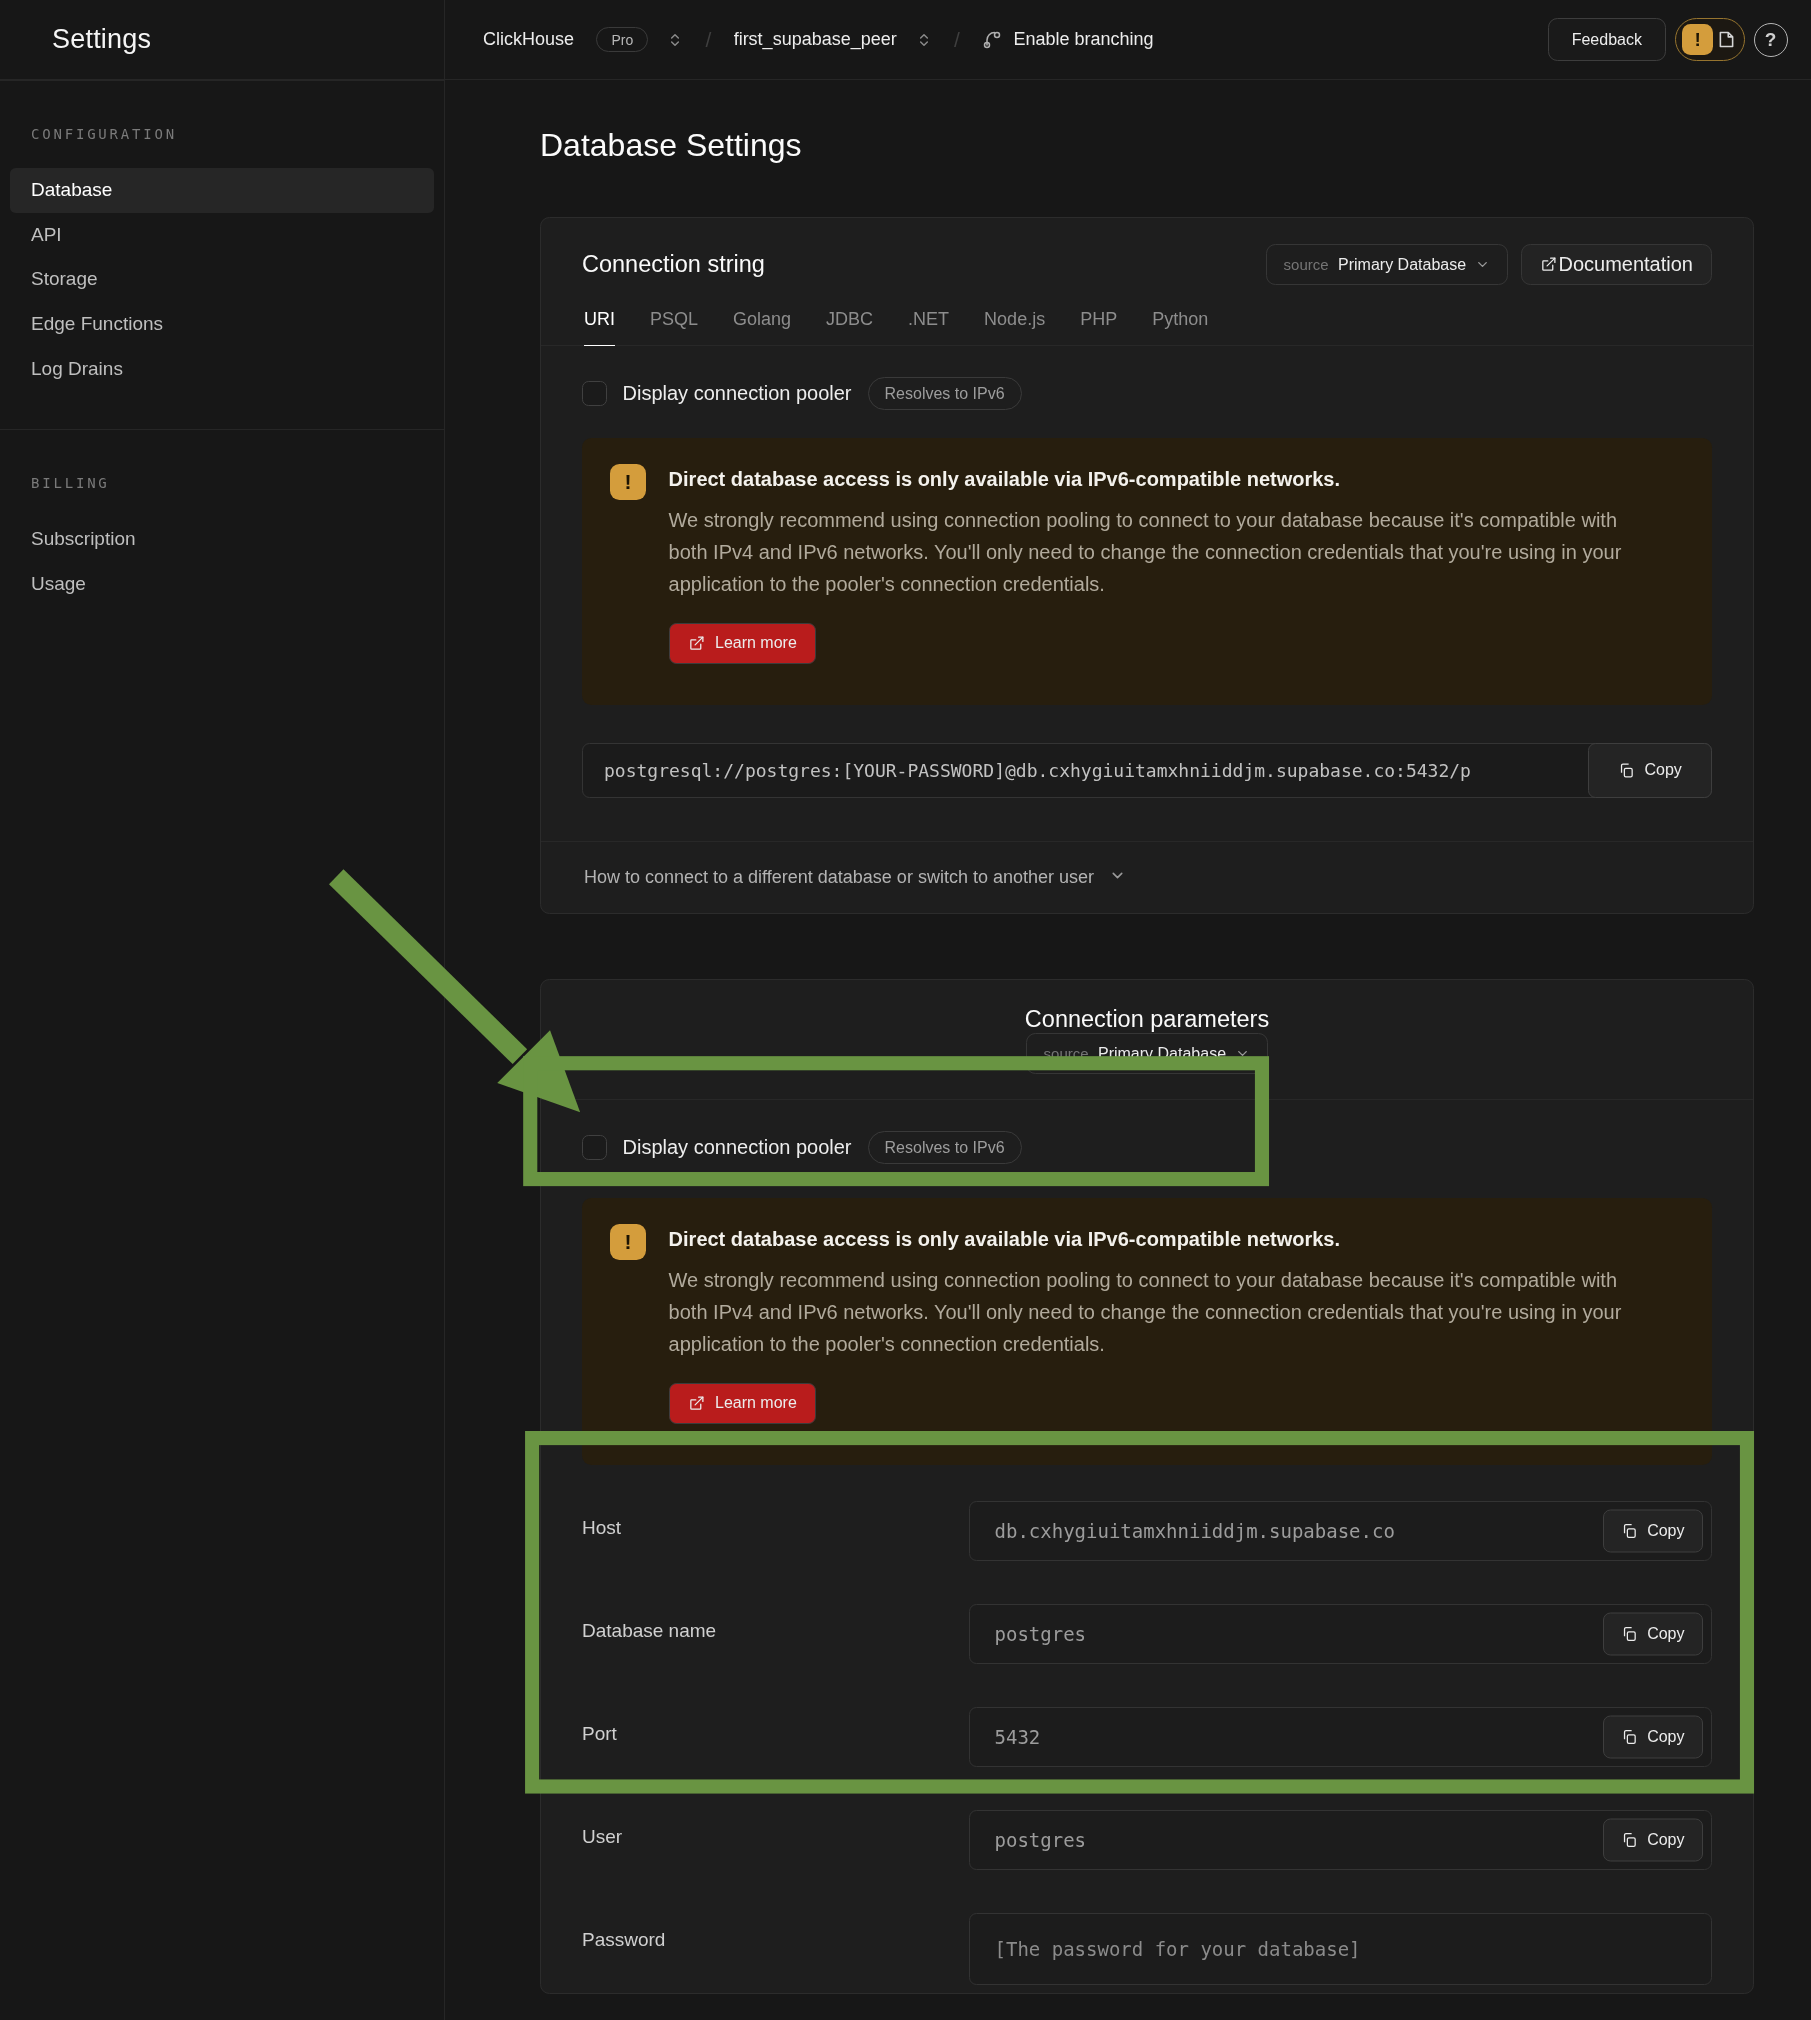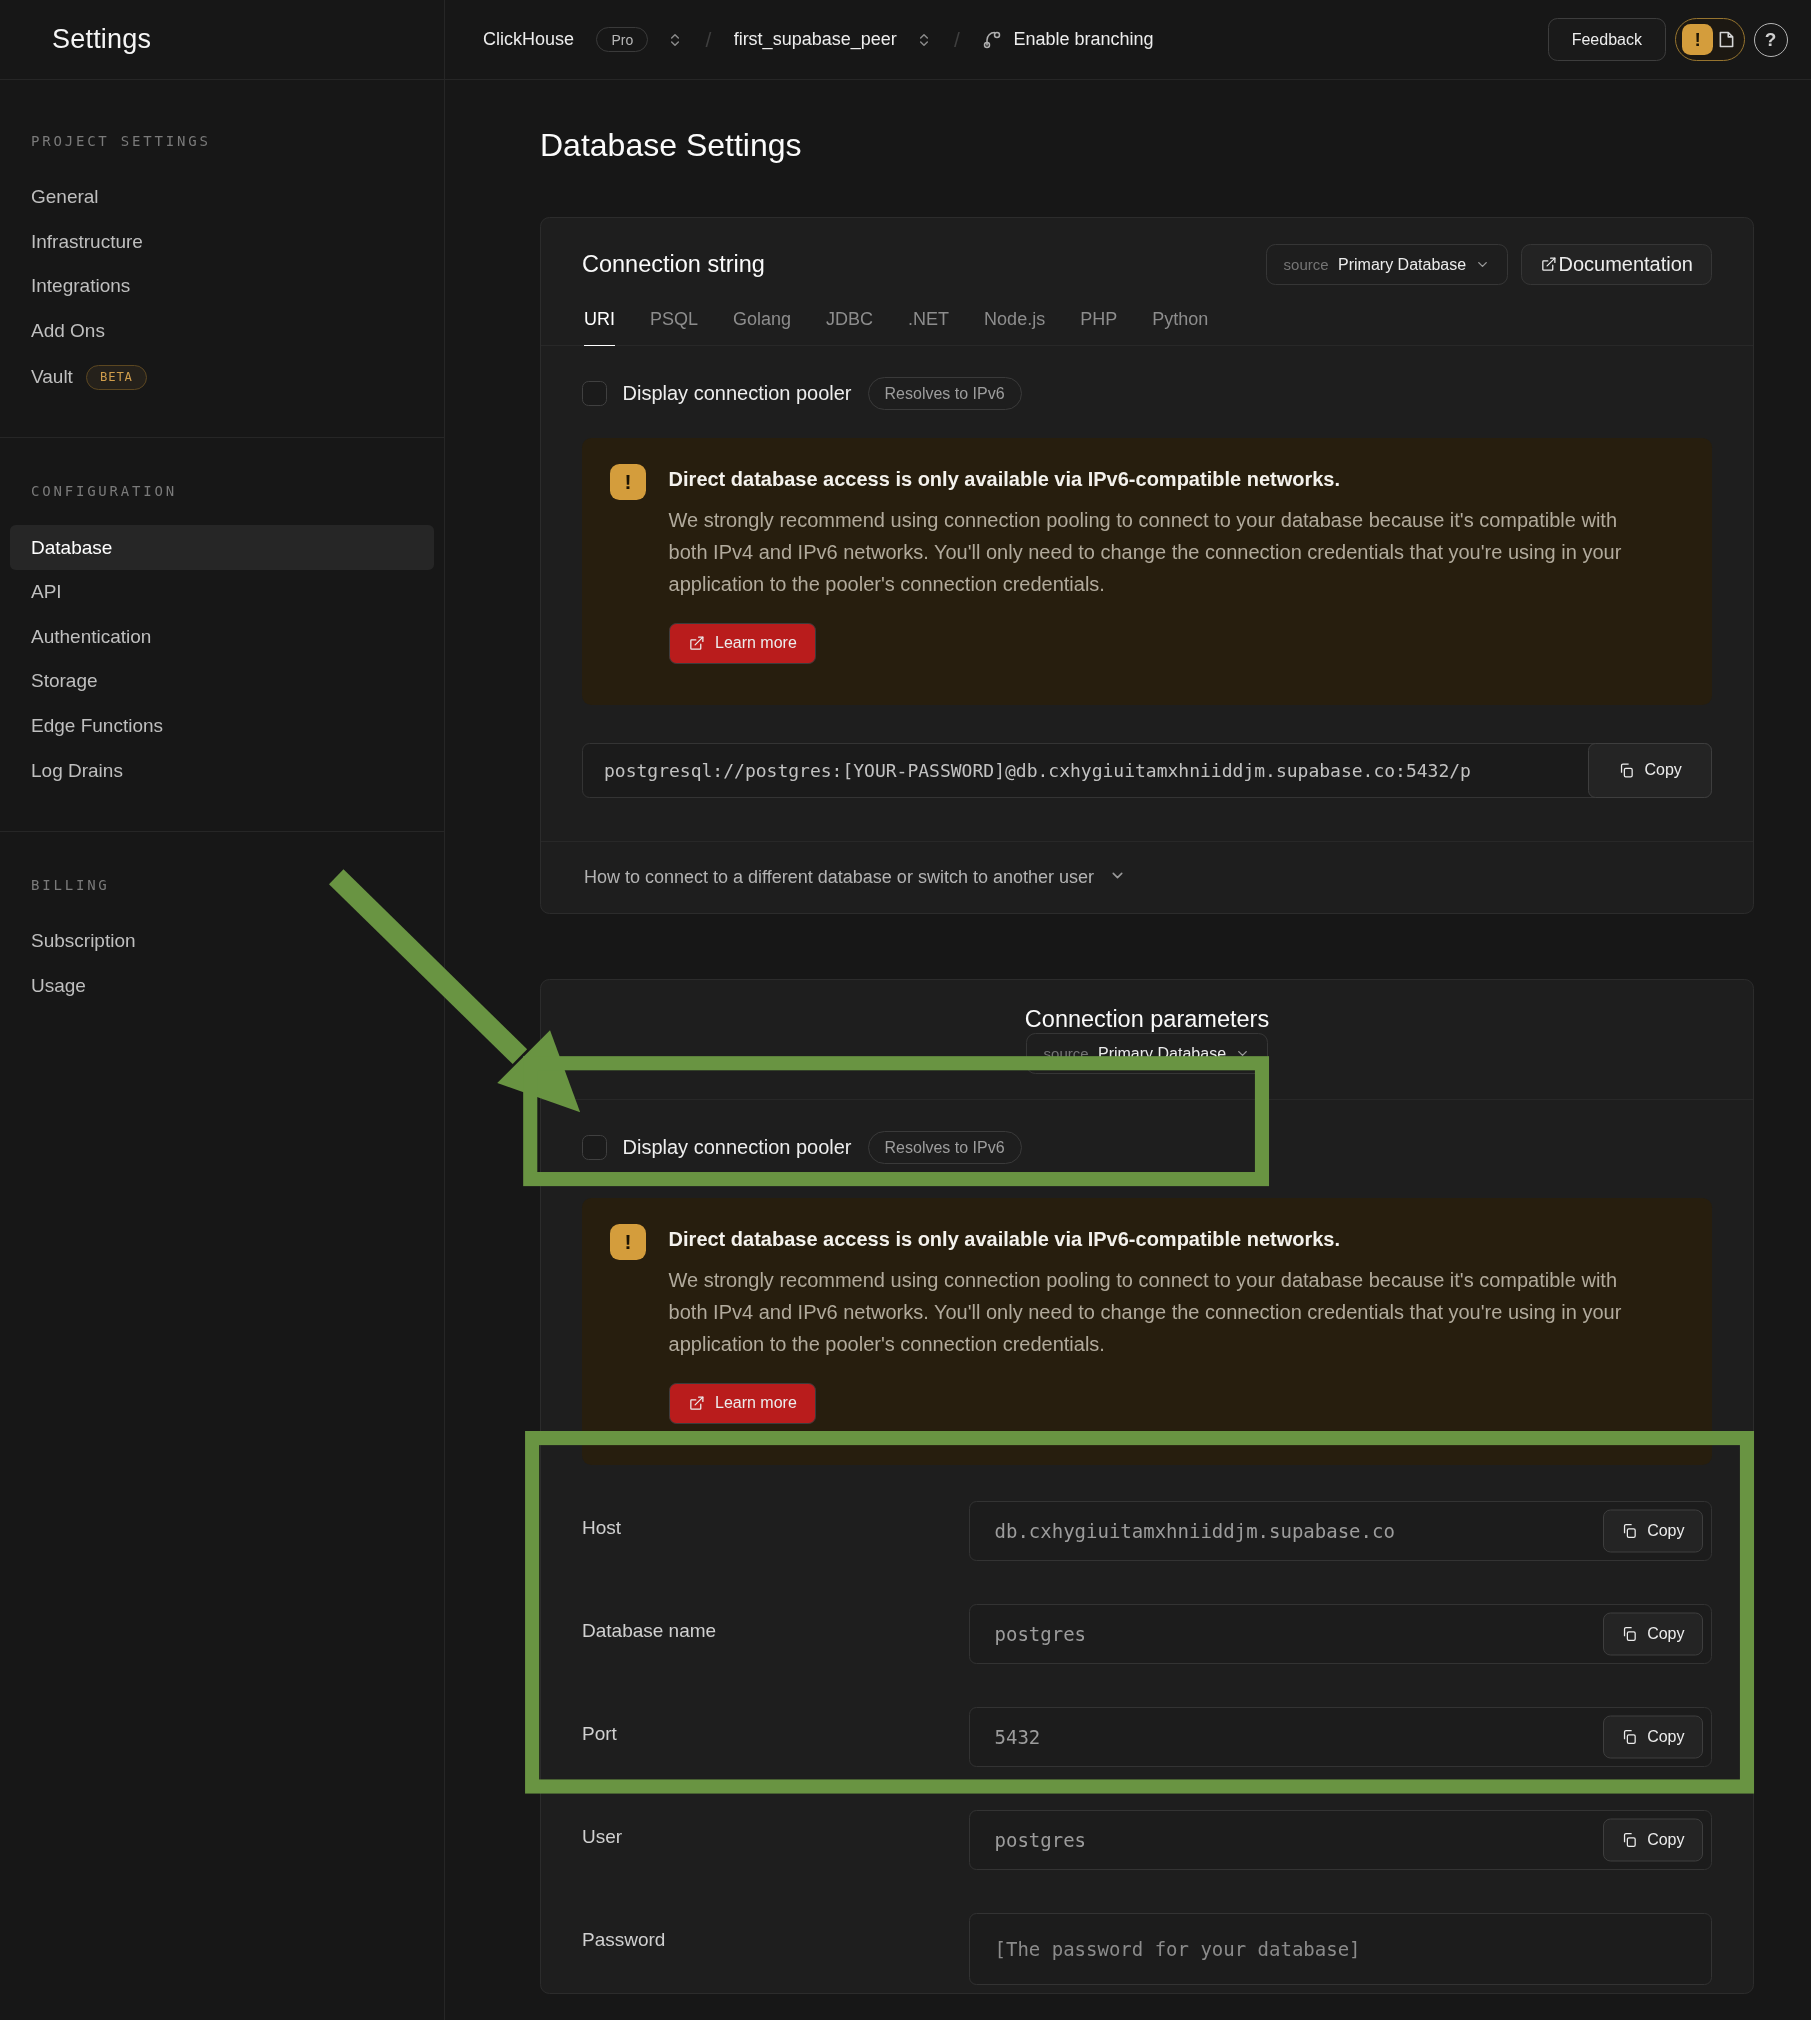--- a/index.html
+++ b/index.html
@@ -132,50 +132,28 @@
         </span>
       </div>
       <div class="help-circle">?</div>
     </div>
   </div>
 </div>
 
 <div class="content">
 
   <div class="sidebar">
-    <div class="side-section first">
-      <div class="side-label">PROJECT SETTINGS</div>
-      <div class="side-item">
-          <span>General</span>
-        </div>
-      <div class="side-item">
-          <span>Infrastructure</span>
-        </div>
-      <div class="side-item">
-          <span>Integrations</span>
-        </div>
-      <div class="side-item">
-          <span>Add Ons</span>
-        </div>
-      <div class="side-item">
-        <span>Vault</span>
-        <span class="beta-badge">BETA</span>
-      </div>
-    </div>
     <div class="side-divider"></div>
     <div class="side-section">
       <div class="side-label">CONFIGURATION</div>
       <div class="side-item active">
           <span>Database</span>
         </div>
       <div class="side-item">
           <span>API</span>
-        </div>
-      <div class="side-item">
-          <span>Authentication</span>
         </div>
       <div class="side-item">
           <span>Storage</span>
         </div>
       <div class="side-item">
           <span>Edge Functions</span>
         </div>
       <div class="side-item">
           <span>Log Drains</span>
         </div>

